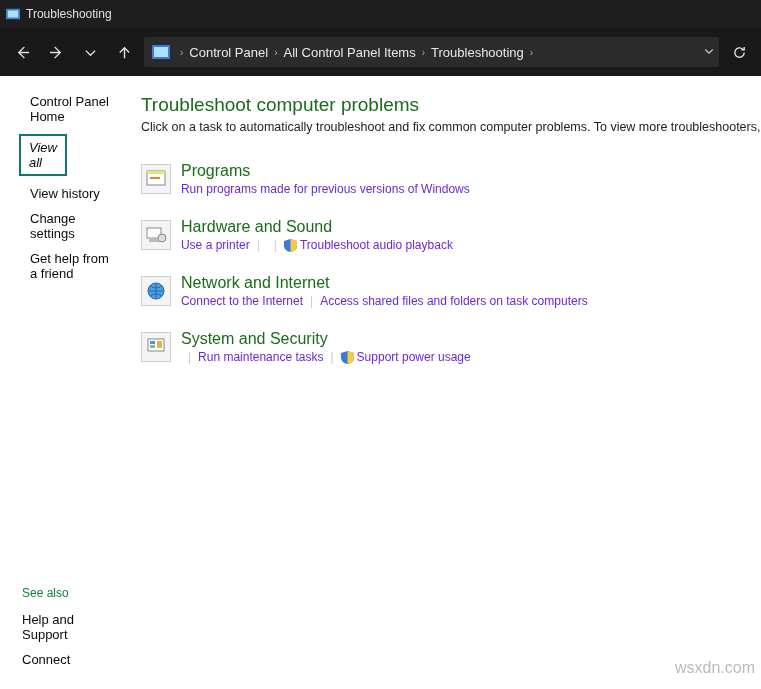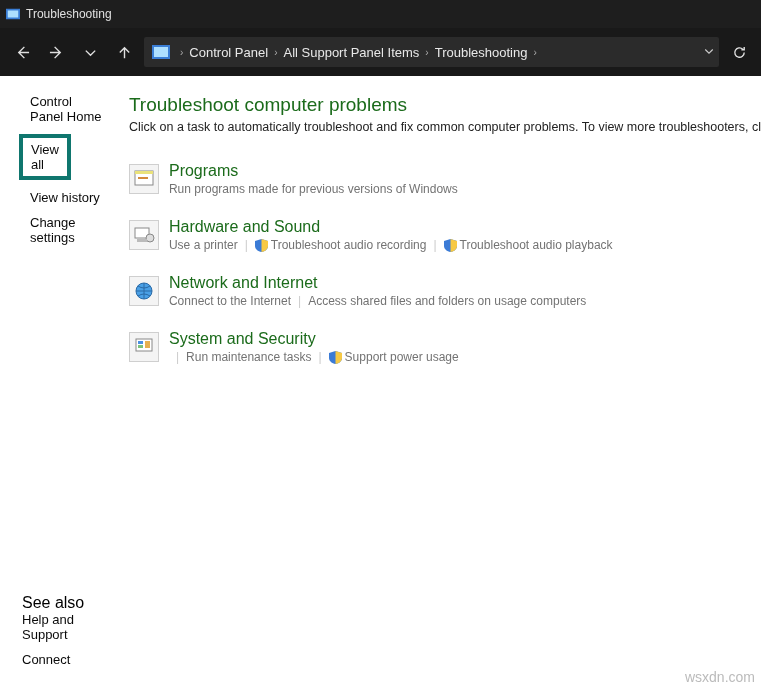--- a/index.html
+++ b/index.html
@@ -11,36 +11,36 @@
   .navbtn svg { width: 15px; height: 15px; }
   .addr { flex: 1; height: 30px; background: #2b2b2b; border-radius: 2px; display: flex; align-items: center; padding: 0 4px; color: #e8e8e8; font-size: 13px; }
   .addr .aicon { width: 18px; height: 14px; margin: 0 4px; }
   .addr .chev { margin: 0 6px; color: #aaa; font-size: 10px; }
   .addr .crumb { cursor: pointer; }
   .addr-tail { margin-left: auto; display: flex; align-items: center; gap: 6px; }
   .content { display: flex; height: calc(689px - 28px - 48px); border-radius: 19px; }
   .sidebar { width: 200px; padding: 18px 0 12px 0; font-size: 13px; color: #0a0a0a; display: flex; flex-direction: column; }
   .sidebar .top-links { padding-left: 30px; }
   .sidebar .link { margin-bottom: 10px; cursor: pointer; }
-  .sidebar .link.highlight { border: 4px solid #0f766e; padding: 4px 8px; margin-left: -11px; margin-right: 34px; display:inline-block;}
+  .sidebar .link.highlight { border: 2px solid #0f766e; padding: 4px 8px; margin-left: -11px; margin-right: 50px; display:inline-block;font-style:italic;}
   .sidebar .spacer { flex: 1; }
   .sidebar .bottom { padding-left: 22px; }
-  .sidebar .see-also { color: #000000; font-size: 16px; }
+  .sidebar .see-also { color: #15803d; font-size: 12px; margin-bottom: 12px; }
   .main { flex: 1; padding: 18px 0 0 24px; }
   .main h1 { color: #1b6b1b; font-weight: 400; font-size: 19px; margin-bottom: 4px; }
   .main .sub { font-size: 12.5px; color: #222; margin-bottom: 28px; white-space: nowrap; overflow:hidden;}
   .cat { display: flex; margin-bottom: 22px; }
   .caticon { width: 30px; height: 30px; margin-right: 10px; margin-top:2px; border:1px solid #cfcfcf; background:#f4f4f4; display:flex; align-items:center; justify-content:center;}
   .catbody { flex: 1; }
   .cat-title { color: #1b6b1b; font-size: 16px; cursor: pointer; }
   .cat-links { font-size: 12px; margin-top: 2px; display: flex; flex-wrap: wrap; align-items: center; color: #bbb; }
-  .cat-links .alink { color: #737373; cursor: pointer; white-space: nowrap; display: inline-flex; align-items: center; }
+  .cat-links .alink { color: #6d28d9; cursor: pointer; white-space: nowrap; display: inline-flex; align-items: center; }
   .cat-links .sep { margin: 0 7px; color: #ccc; }
   .shield { width: 13px; height: 13px; margin-right: 3px; display: inline-block;}
-  .watermark { position: absolute; bottom: 4px; right: 6px; font-size: 14px; color: #bbb; }
+  .watermark { position: absolute; bottom: 12px; right: 6px; font-size: 16px; color: #bbb; }
 </style>
 </head>
 <body>
 
 <div class="titlebar">
   <span class="ticon">
     <svg viewBox="0 0 16 16">
         <rect width="16" height="12" y="2" fill="#3a7ed6"></rect>
         <rect x="2" y="4" width="12" height="8" fill="#aee0ff"></rect>
       </svg>
@@ -72,21 +72,21 @@
   <div class="addr">
     <span class="aicon">
       <svg viewBox="0 0 18 14">
           <rect width="18" height="14" fill="#3a7ed6"></rect>
           <rect x="2" y="2" width="14" height="10" fill="#aee0ff"></rect>
         </svg>
     </span>
     <span class="chev">›</span>
     <span class="crumb">Control Panel</span>
     <span class="chev">›</span>
-    <span class="crumb">All Support Panel Items</span>
+    <span class="crumb">All Control Panel Items</span>
     <span class="chev">›</span>
     <span class="crumb">Troubleshooting</span>
     <span class="chev">›</span>
     <span class="addr-tail">
       <span><svg width="12" height="12" viewBox="0 0 16 16" stroke="#ccc" stroke-width="1.5" fill="none">
             <path d="M3 6 L8 11 L13 6"></path>
           </svg></span>
     </span>
   </div>
   <div class="navbtn">
@@ -96,20 +96,21 @@
     </div>
 </div>
 
 <div class="content">
   <div class="sidebar">
     <div class="top-links">
       <div class="link">Control Panel Home</div>
       <div class="link highlight">View all</div>
       <div class="link">View history</div>
       <div class="link">Change settings</div>
+      <div class="link">Get help from a friend</div>
     </div>
     <div class="spacer"></div>
     <div class="bottom">
       <div class="see-also">See also</div>
       <div class="link">Help and Support</div>
       <div class="link">Connect</div>
     </div>
   </div>
 
   <div class="main">
@@ -138,27 +139,20 @@
             <rect x="2" y="4" width="14" height="10" fill="#fff" stroke="#888"></rect>
             <circle cx="17" cy="14" r="4" fill="#ddd" stroke="#888"></circle>
             <rect x="4" y="15" width="10" height="3" fill="#bbb"></rect>
           </svg>
       </div>
       <div class="catbody">
         <div class="cat-title">Hardware and Sound</div>
         <div class="cat-links">
           <span class="alink">Use a printer</span>
           <span class="sep">|</span>
-          <span class="alink">
-            <span class="shield"><svg viewBox="0 0 13 13">
-                  <path d="M6.5 0 L13 2 V7 C13 10 10 12.5 6.5 13 C3 12.5 0 10 0 7 V2 Z" fill="#3b7bd6"></path>
-                  <path d="M6.5 0 L13 2 V7 C13 10 10 12.5 6.5 13 V0 Z" fill="#f7c944"></path>
-                </svg></span>
-            <span>Troubleshoot audio recording</span>
-          </span>
           <span class="sep">|</span>
           <span class="alink">
             <span class="shield"><svg viewBox="0 0 13 13">
                   <path d="M6.5 0 L13 2 V7 C13 10 10 12.5 6.5 13 C3 12.5 0 10 0 7 V2 Z" fill="#3b7bd6"></path>
                   <path d="M6.5 0 L13 2 V7 C13 10 10 12.5 6.5 13 V0 Z" fill="#f7c944"></path>
                 </svg></span>
             <span>Troubleshoot audio playback</span>
           </span>
         </div>
       </div>
@@ -169,21 +163,21 @@
         <svg width="22" height="22" viewBox="0 0 22 22">
             <circle cx="11" cy="11" r="8" fill="#4aa0e6" stroke="#2a6aa6"></circle>
             <path d="M3 11 H19 M11 3 V19 M5 6 Q11 10 17 6 M5 16 Q11 12 17 16" stroke="#2a6aa6" fill="none"></path>
           </svg>
       </div>
       <div class="catbody">
         <div class="cat-title">Network and Internet</div>
         <div class="cat-links">
           <span class="alink">Connect to the Internet</span>
           <span class="sep">|</span>
-          <span class="alink">Access shared files and folders on usage computers</span>
+          <span class="alink">Access shared files and folders on task computers</span>
         </div>
       </div>
     </div>
 
     <div class="cat">
       <div class="caticon">
         <svg width="22" height="22" viewBox="0 0 22 22">
             <rect x="3" y="3" width="16" height="12" fill="#fff" stroke="#888"></rect>
             <rect x="5" y="5" width="5" height="3" fill="#4a90e2"></rect>
             <rect x="5" y="9" width="5" height="3" fill="#7ac27a"></rect>

